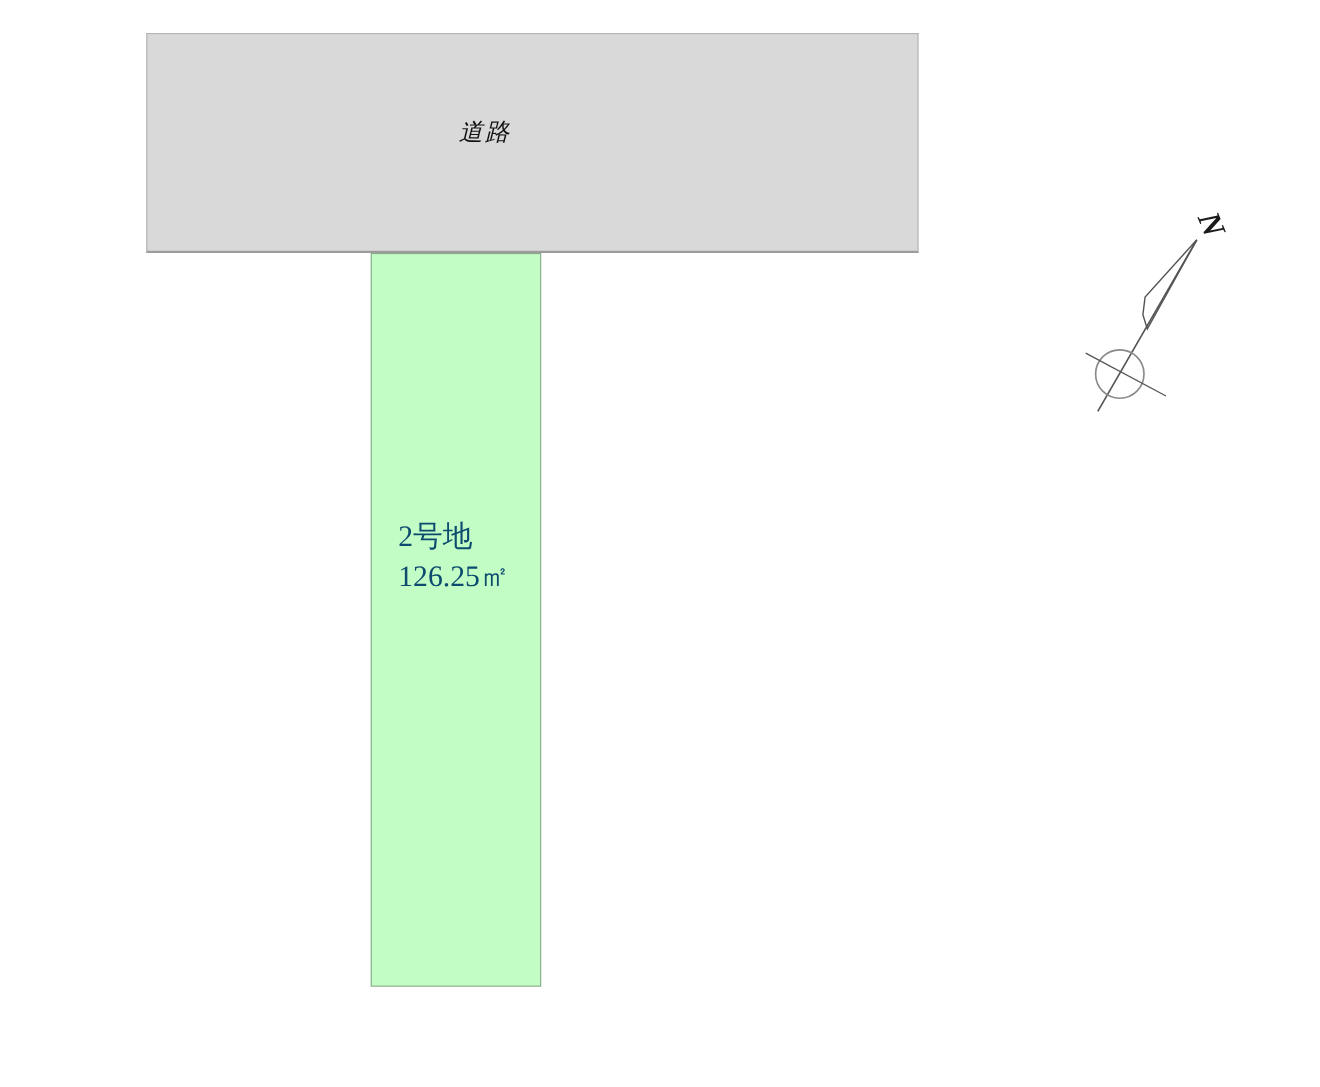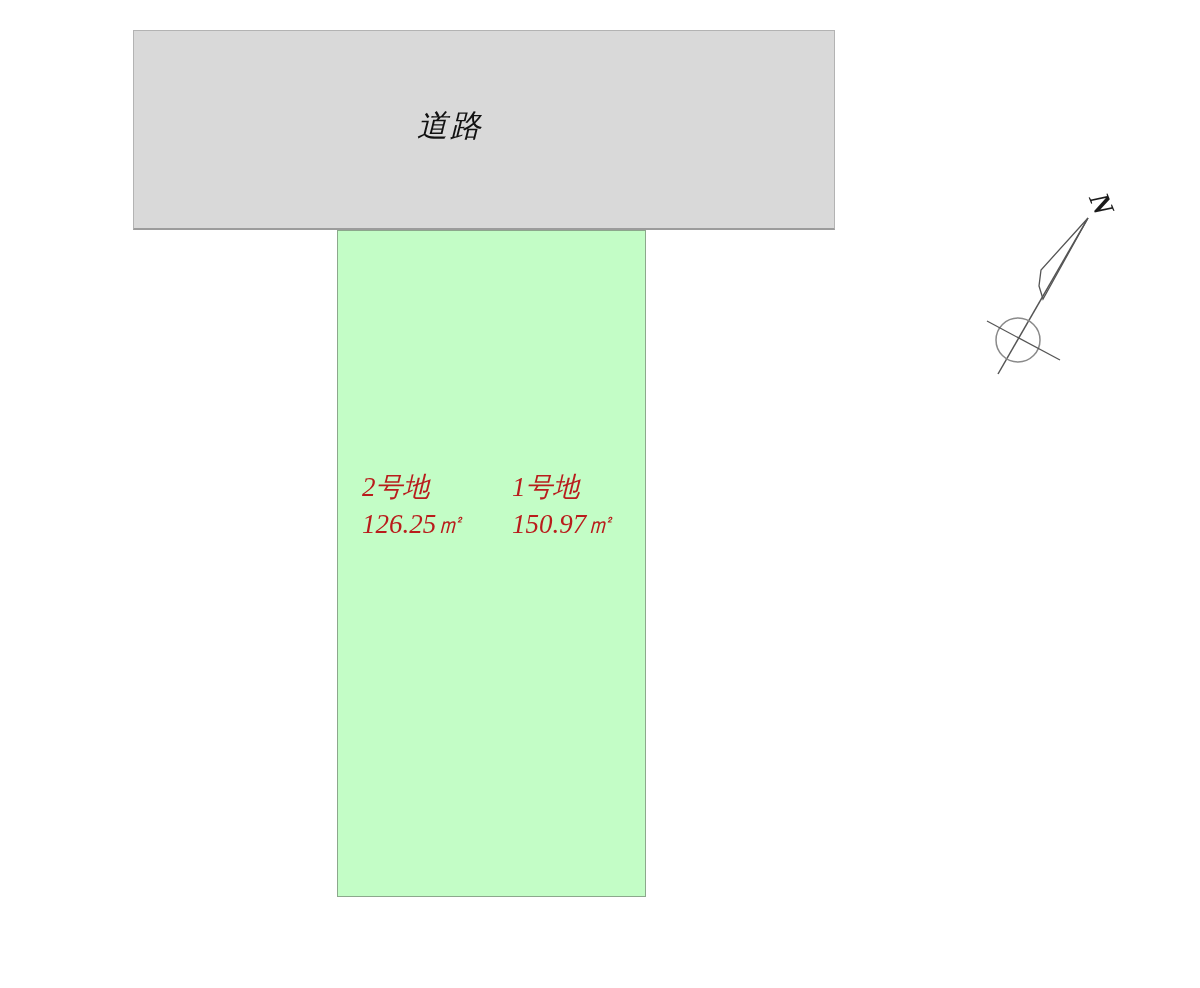--- a/index.html
+++ b/index.html
@@ -25,44 +25,43 @@
     background: #d9d9d9;
     border: 1px solid #b3b3b3;
     border-bottom: 2px solid #9c9c9c;
     box-sizing: border-box;
   }
   .road-label {
     position: absolute;
     left: 283px;
     top: 74px;
     font-style: italic;
-    font-size: 31px;
+    font-size: 22px;
     letter-spacing: 2px;
     color: #111111;
     white-space: nowrap;
   }
   
   .lot {
     position: absolute;
     top: 230px;
     height: 667px;
     background: #c3fdc6;
     border: 1px solid #8ca88c;
     box-sizing: border-box;
   }
   .lot-2 { left: 337px; width: 155px; }
   .lot-1 { left: 491px; width: 155px; border-left: none; }
   .lot-text {
     position: absolute;
     top: 238px;
     left: 21px;
-    font-style: italic;
     font-size: 27px;
     line-height: 37px;
-    color: #b91c1c;
+    color: #0c4a6e;
     white-space: nowrap;
   }
   .lot-2 .lot-text { left: 24px; }
   
   .compass {
     position: absolute;
     left: 975px;
     top: 183px;
     width: 150px;
     height: 205px;
@@ -84,26 +83,20 @@
     <span class="road-label">道路</span>
   </div>
 
   <div class="lot lot-2">
     <div class="lot-text">
       <div>2号地</div>
       <div>126.25㎡</div>
     </div>
   </div>
 
-  <div class="lot lot-1">
-    <div class="lot-text">
-      <div>1号地</div>
-      <div>150.97㎡</div>
-    </div>
-  </div>
 
   <svg class="compass" viewBox="0 0 150 205" xmlns="http://www.w3.org/2000/svg">
 
     <line x1="113" y1="35" x2="23" y2="191" stroke="#555555" stroke-width="1.5" fill="none"></line>
 
     <polygon points="113,35 66,87 64,103 68,116" stroke="#555555" stroke-width="1.3" fill="none"></polygon>
 
     <circle cx="43" cy="157" r="22" stroke="#8a8a8a" stroke-width="1.5" fill="none"></circle>
 
     <line x1="12" y1="138" x2="85" y2="177" stroke="#555555" stroke-width="1.2" fill="none"></line>

